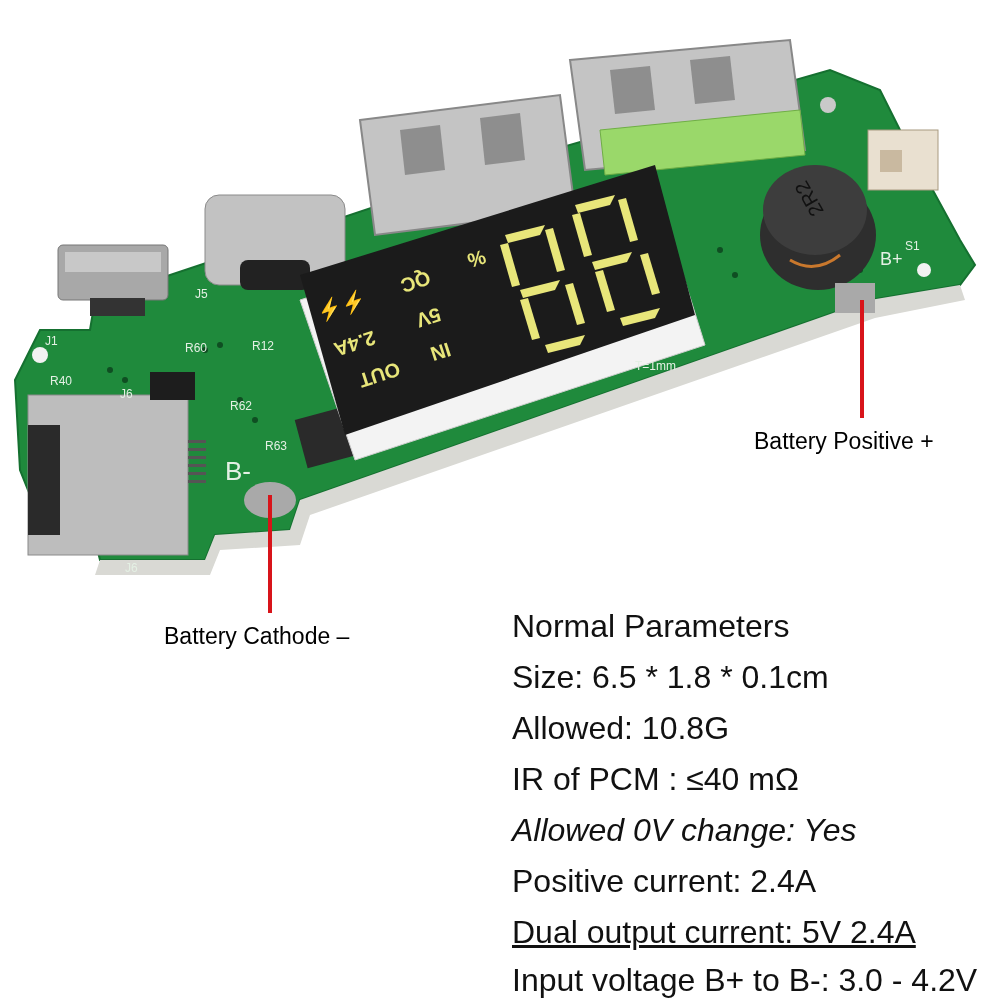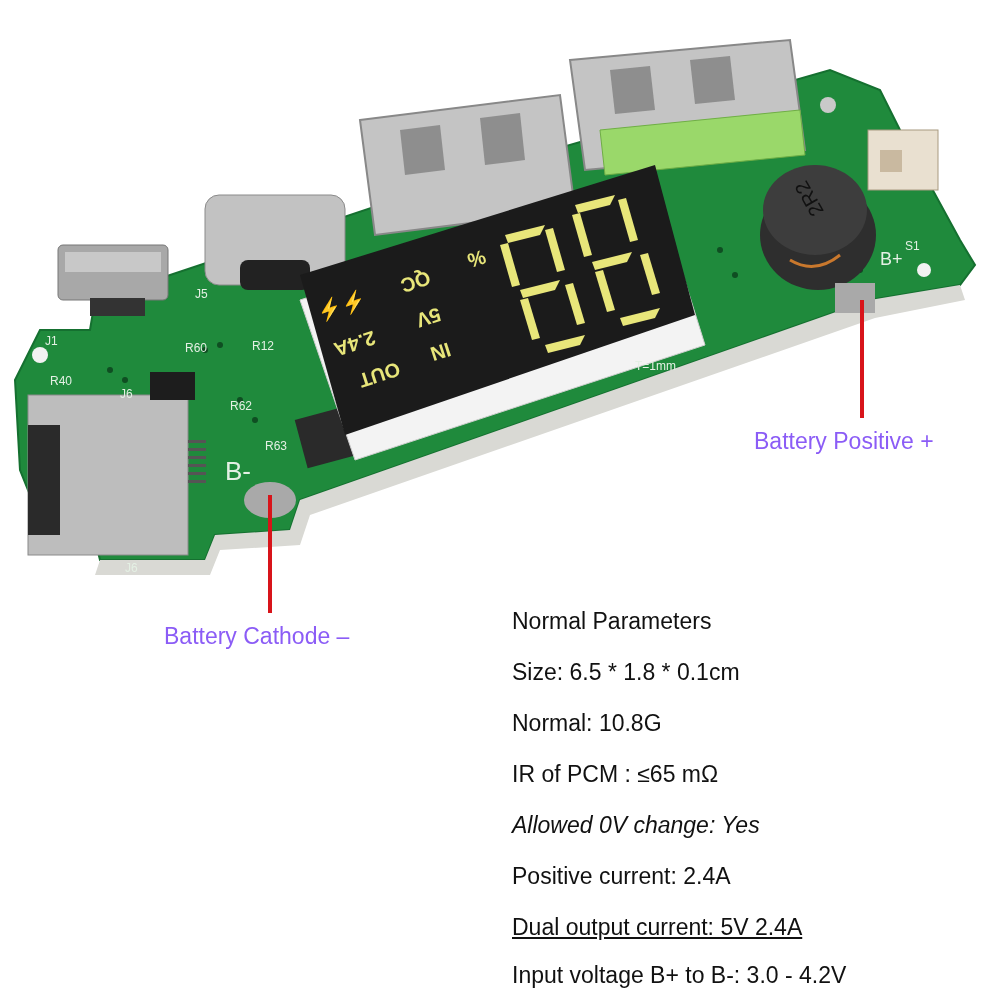--- a/index.html
+++ b/index.html
@@ -1,21 +1,21 @@
 <!DOCTYPE html>
 <html><head>
 <meta charset="utf-8">
 <style>
   html,body{margin:0;padding:0;background:#ffffff;}
   body{width:1000px;height:1000px;position:relative;overflow:hidden;font-family:"Liberation Sans",sans-serif;}
   .abs{position:absolute;}
   
   #pcb-wrap{left:0;top:0;width:1000px;height:600px;}
-  .spec-title,.spec-line{position:absolute;left:512px;font-size:23px;color:#111;white-space:nowrap;font-family:"Liberation Sans",sans-serif;}
-  .callout-label{position:absolute;color:#8b5cf6;font-size:23px;white-space:nowrap;font-family:"Liberation Sans",sans-serif;}
+  .spec-title,.spec-line{position:absolute;left:512px;font-size:32px;color:#111;white-space:nowrap;font-family:"Liberation Sans",sans-serif;}
+  .callout-label{position:absolute;color:#000000;font-size:23px;white-space:nowrap;font-family:"Liberation Sans",sans-serif;}
   .callout-line{position:absolute;background:#d8141a;width:4px;}
 </style>
 </head>
 <body>
 
 <div id="pcb-wrap" class="abs">
   <svg width="1000" height="600" viewBox="0 0 1000 600" xmlns="http://www.w3.org/2000/svg">
 
     <g>
       <path d="M40 330 L90 330 L95 300 L500 165 L830 70 L880 90 L900 130 L960 240 L975 265 L960 285 L870 300 L300 500 L290 530 L215 535 L205 560 L100 560 L95 540 L40 520 L20 470 L15 380 Z" fill="#1f8a3c" stroke="#157030" stroke-width="2"></path>
@@ -153,19 +153,19 @@
 
 <div class="callout-line" style="left:860px;top:300px;height:118px;"></div>
 <div class="callout-label" style="left:754px;top:428px;">Battery Positive +</div>
 
 <div class="callout-line" style="left:268px;top:495px;height:118px;"></div>
 <div class="callout-label" style="left:164px;top:623px;">Battery Cathode –</div>
 
 <div>
   <div class="spec-title" style="top:608px;">Normal Parameters</div>
   <div class="spec-line" style="top:659px;">Size: 6.5 * 1.8 * 0.1cm</div>
-  <div class="spec-line" style="top:710px;">Normal: 10.8G</div>
-  <div class="spec-line" style="top:761px;">IR of PCM : ≤65 mΩ</div>
+  <div class="spec-line" style="top:710px;">Allowed: 10.8G</div>
+  <div class="spec-line" style="top:761px;">IR of PCM : ≤40 mΩ</div>
   <div class="spec-line" style="top:812px;font-style:italic;">Allowed 0V change: Yes</div>
   <div class="spec-line" style="top:863px;">Positive current: 2.4A</div>
   <div class="spec-line" style="top:914px;text-decoration:underline;">Dual output current: 5V 2.4A</div>
   <div class="spec-line" style="top:962px;text-align:right;">Input voltage B+ to B-: 3.0 - 4.2V</div>
 </div>
 
 </body></html>

